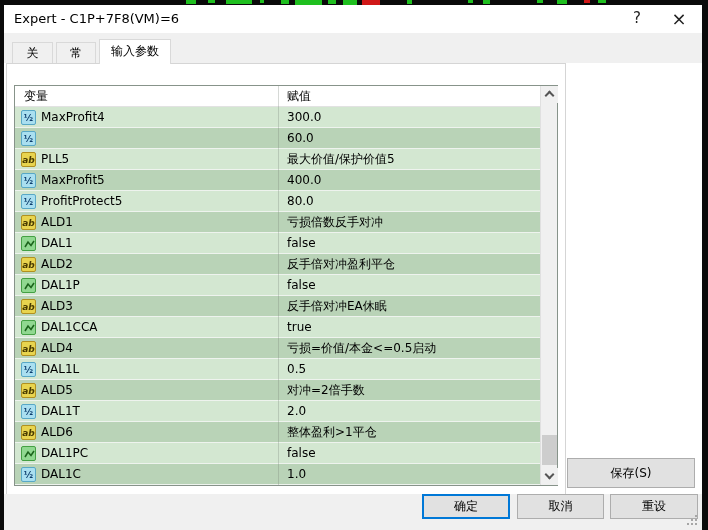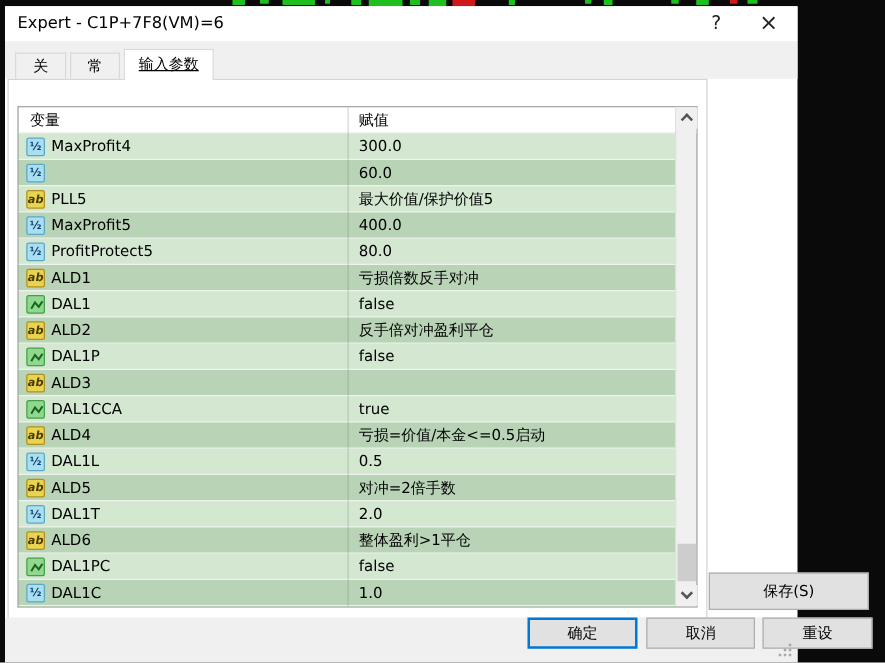--- a/index.html
+++ b/index.html
@@ -4,34 +4,34 @@
 <style>
   * { margin:0; padding:0; box-sizing:border-box; }
   html,body { width:708px; height:530px; }
   body {
     position:relative; background:#0a0a0a; overflow:hidden;
     font-family:"DejaVu Sans","Liberation Sans",sans-serif;
     font-size:12px; color:#000;
   }
   .mark { position:absolute; top:0; }
 
-  .dialog { position:absolute; left:4px; top:5px; width:634px; height:525px; background:#ffffff; }
+  .dialog { position:absolute; left:4px; top:5px; width:698px; height:525px; background:#ffffff; }
 
   .titlebar { position:absolute; left:0; top:0; width:100%; height:28px; background:#ffffff; }
   .title-text { position:absolute; left:10px; top:0; line-height:28px; font-size:13px; }
   .cap-btn { position:absolute; top:0; width:34px; height:28px; text-align:center; line-height:27px; font-size:15px; color:#222; cursor:default; }
   .cap-help { right:48px; }
   .cap-close { right:6px; font-size:18px; }
 
   .tabstrip { position:absolute; left:0; top:28px; width:100%; height:30px; background:#f0f0f0; }
   .tab { position:absolute; top:9px; height:21px; background:#f0f0f0; border:1px solid #d9d9d9; border-bottom:none; text-align:center; line-height:20px; font-size:12px; padding:0 10px; }
   .tab.active { top:6px; height:25px; background:#ffffff; z-index:3; line-height:23px; }
   .tab-about { left:8px;  width:41px; }
   .tab-common { left:52px; width:40px; }
-  .tab-inputs { left:95px; width:72px;text-decoration:underline; }
+  .tab-inputs { left:95px; width:72px; }
 
   .tabpage { position:absolute; left:2px; top:58px; width:560px; height:436px; background:#ffffff; border:1px solid #d5d5d5; }
 
   .ptable { position:absolute; left:10px; top:80px; width:544px; height:401px; background:#ffffff; border:1px solid #87938a; }
   .col-divider { position:absolute; left:263px; top:0; bottom:0; width:1px; background:rgba(120,130,120,0.30); z-index:2; }
   .thead { position:relative; height:21px; background:#ffffff; border-bottom:1px solid #e2e2e2; }
   .th { position:absolute; top:0; line-height:20px; font-size:12px; }
   .th-var { left:9px; }
   .th-val { left:272px; }
   .rows { position:absolute; left:0; top:21px; width:525px; }
@@ -158,20 +158,21 @@
             <svg width="15" height="15" viewBox="0 0 15 15">
               <polyline points="3,10 6,5 9,8.5 12,4" fill="none" stroke="#1c641c" stroke-width="1.6"></polyline>
             </svg>
           </span>
           <span class="pname">DAL1P</span>
           <span class="pval">false</span>
         </div>
         <div class="prow dark">
           <span class="picon str">ab</span>
           <span class="pname">ALD3</span>
+          <span class="pval">反手倍对冲EA休眠</span>
         </div>
         <div class="prow light">
           <span class="picon bool">
             <svg width="15" height="15" viewBox="0 0 15 15">
               <polyline points="3,10 6,5 9,8.5 12,4" fill="none" stroke="#1c641c" stroke-width="1.6"></polyline>
             </svg>
           </span>
           <span class="pname">DAL1CCA</span>
           <span class="pval">true</span>
         </div>

